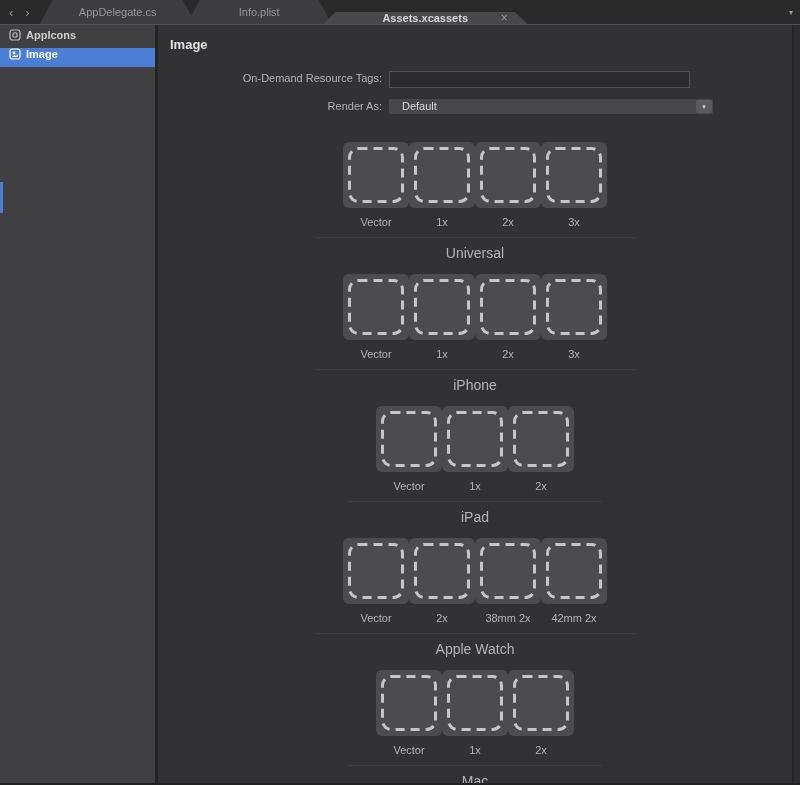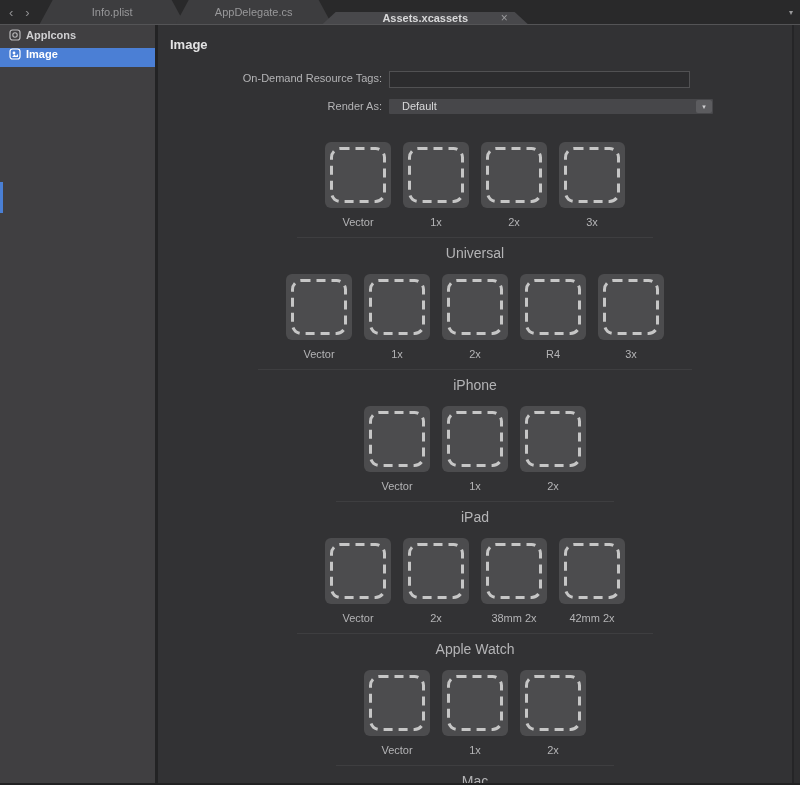--- a/index.html
+++ b/index.html
@@ -55,21 +55,21 @@
   .dropdown{position:relative;width:324px;height:15px;background:var(--dd-bg);
     display:flex;align-items:center;color:#d9d9da;font-size:11px;padding-left:13px;
     border-radius:1px;}
   .dd-btn{position:absolute;right:1px;top:1px;width:16px;height:13px;background:var(--dd-btn);
     border-radius:2px;display:flex;align-items:center;justify-content:center;}
   .dd-arrow{color:#cfcfd1;font-size:7px;line-height:1;}
 
   
   .groups{margin-top:28px;display:flex;flex-direction:column;align-items:center;}
   .group{display:flex;flex-direction:column;align-items:center;margin-bottom:13px;}
-  .slot-row{display:flex;gap:12px;}
+  .slot-row{display:flex;gap:0;}
   .slot-cell{width:66px;display:flex;flex-direction:column;align-items:center;}
   .tile{width:66px;height:66px;background:var(--tile-bg);border-radius:6px;
     display:flex;align-items:center;justify-content:center;}
   .slot-label{margin-top:8px;color:var(--label);font-size:11px;text-align:center;white-space:nowrap;}
   .group-sep{height:1px;background:var(--sep);margin-top:9px;width:calc(100% + 56px);}
   .group-name{margin-top:7px;color:var(--label);font-size:14px;}
 
   
   .right-strip{width:8px;flex:0 0 8px;background:#2e2e30;border-left:2px solid #252527;}
 </style>
@@ -77,25 +77,25 @@
 <body>
 
 <div class="window">
 
   <div class="tab-bar">
     <div class="nav-arrows">
       <span class="nav-arrow">‹</span>
       <span class="nav-arrow">›</span>
     </div>
     <div class="tabs">
+      <div class="tab" style="width:156px">
+        <span>AppDelegate.cs</span>
+      </div>
       <div class="tab" style="width:145px">
         <span>Info.plist</span>
-      </div>
-      <div class="tab" style="width:156px">
-        <span>AppDelegate.cs</span>
       </div>
       <div class="tab active" style="width:205px">
         <span>Assets.xcassets</span>
         <span class="close-x">×</span>
       </div>
     </div>
     <div class="tab-overflow">▾</div>
   </div>
 
   <div class="body">
@@ -214,28 +214,20 @@
           </svg>
         </div>
         <div class="slot-label">2x</div>
       </div>
               <div class="slot-cell">
         <div class="tile">
           <svg viewBox="0 0 66 66" width="66" height="66">
             <rect x="6.5" y="6.5" width="53" height="53" rx="9" fill="none" stroke="#c6c6c6" stroke-width="3" stroke-dasharray="9 6"></rect>
           </svg>
         </div>
-        <div class="slot-label">R4</div>
-      </div>
-              <div class="slot-cell">
-        <div class="tile">
-          <svg viewBox="0 0 66 66" width="66" height="66">
-            <rect x="6.5" y="6.5" width="53" height="53" rx="9" fill="none" stroke="#c6c6c6" stroke-width="3" stroke-dasharray="9 6"></rect>
-          </svg>
-        </div>
         <div class="slot-label">3x</div>
       </div>
             </div>
     <div class="group-sep"></div>
     <div class="group-name">iPhone</div>
   </div>
 
   <div class="group">
     <div class="slot-row">
 

